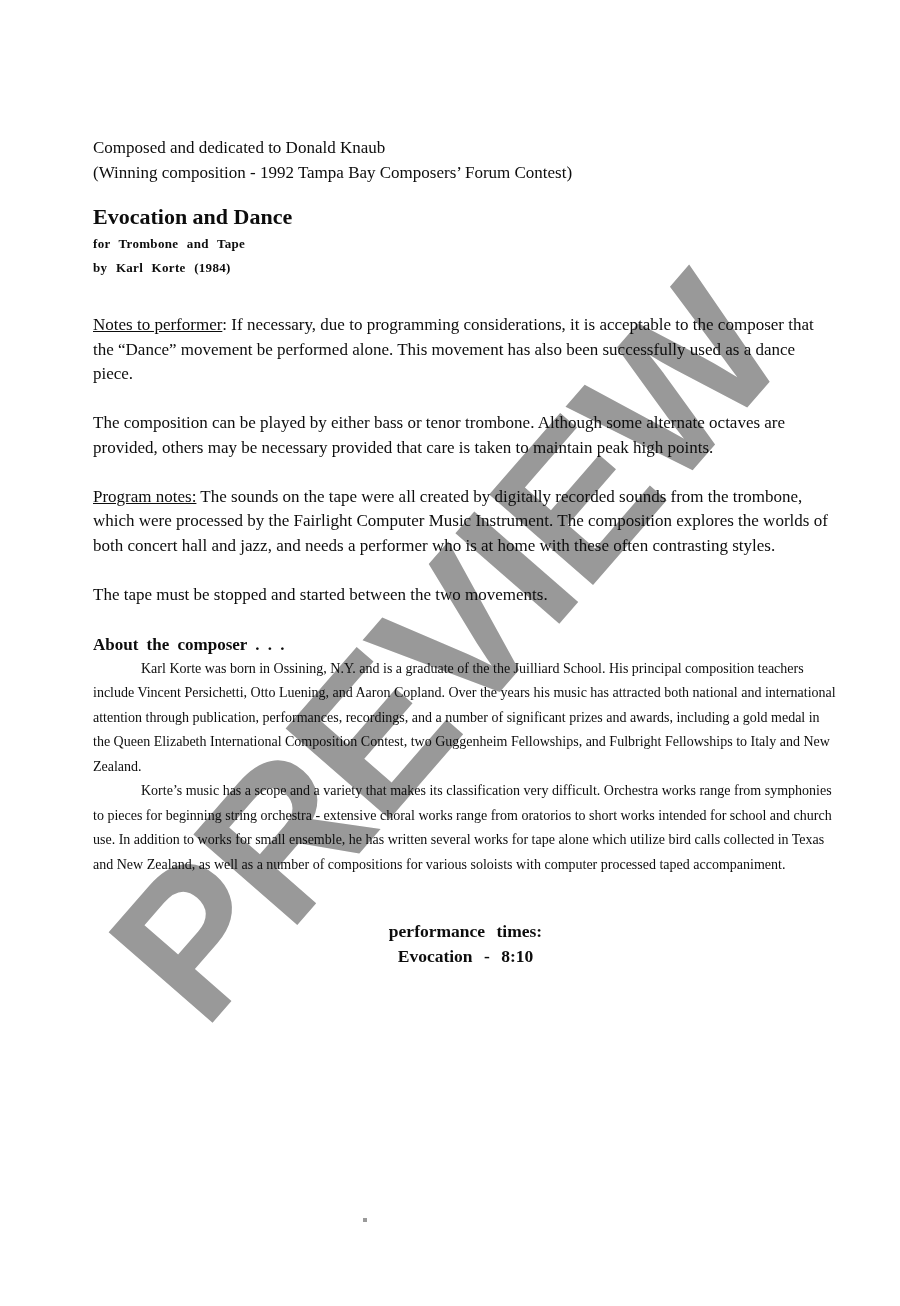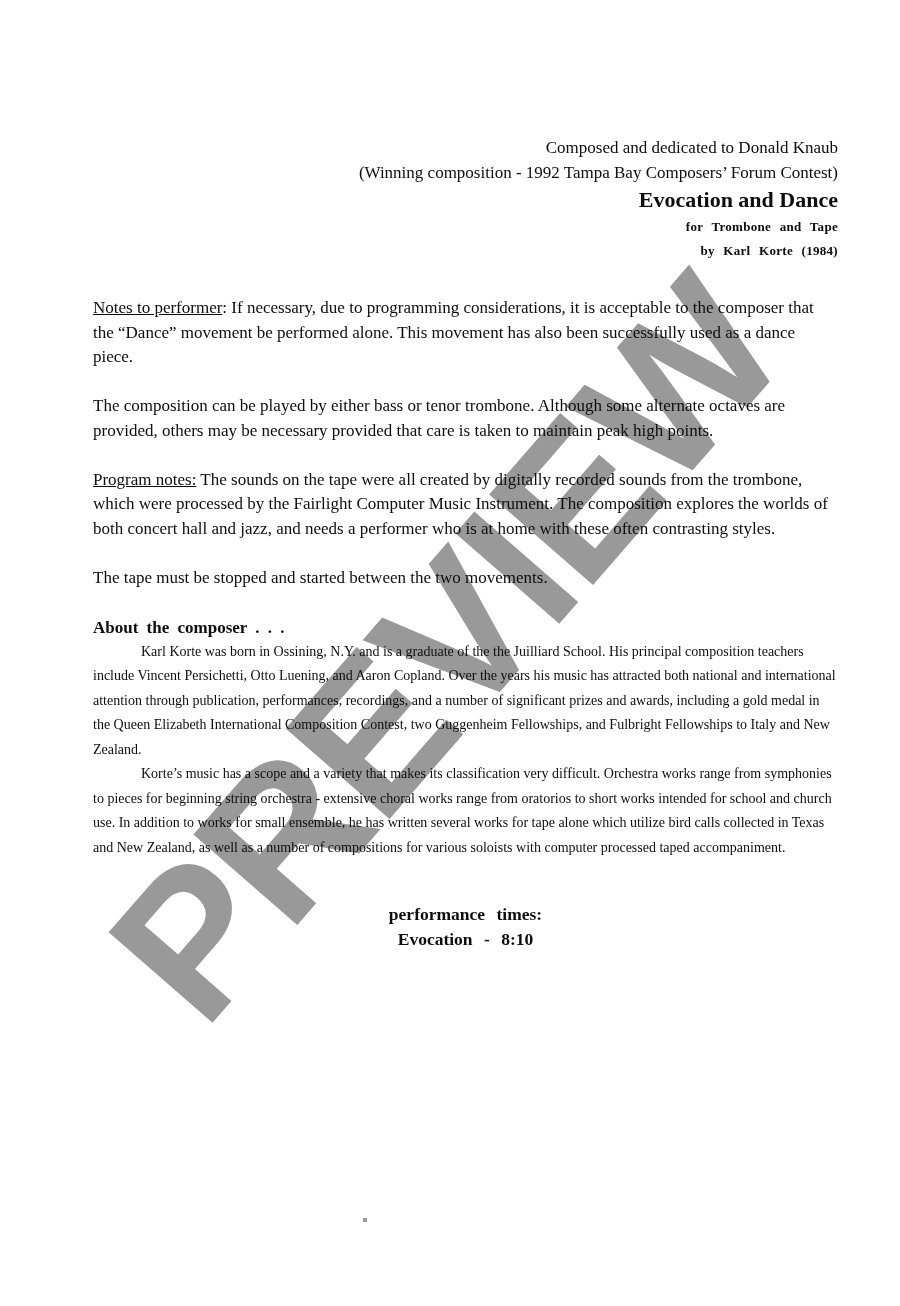--- a/index.html
+++ b/index.html
@@ -29,29 +29,30 @@
     z-index: 1;
     user-select: none;
   }
   .content {
     position: absolute;
     left: 93px;
     top: 135px;
     width: 745px;
     z-index: 2;
   }
-  .center { text-align: right; }
+  .center { text-align: left; }
   .dedication-line {
     font-size: 17px;
     line-height: 25px;
   }
   .page-title {
     font-size: 22px;
     font-weight: bold;
     line-height: 30px;
+    margin-top: 17px;
   }
   .subtitle {
     font-size: 13px;
     font-weight: bold;
     line-height: 24px;
     word-spacing: 5px;
     letter-spacing: 0.3px;
   }
   p.body-para {
     font-size: 17px;

